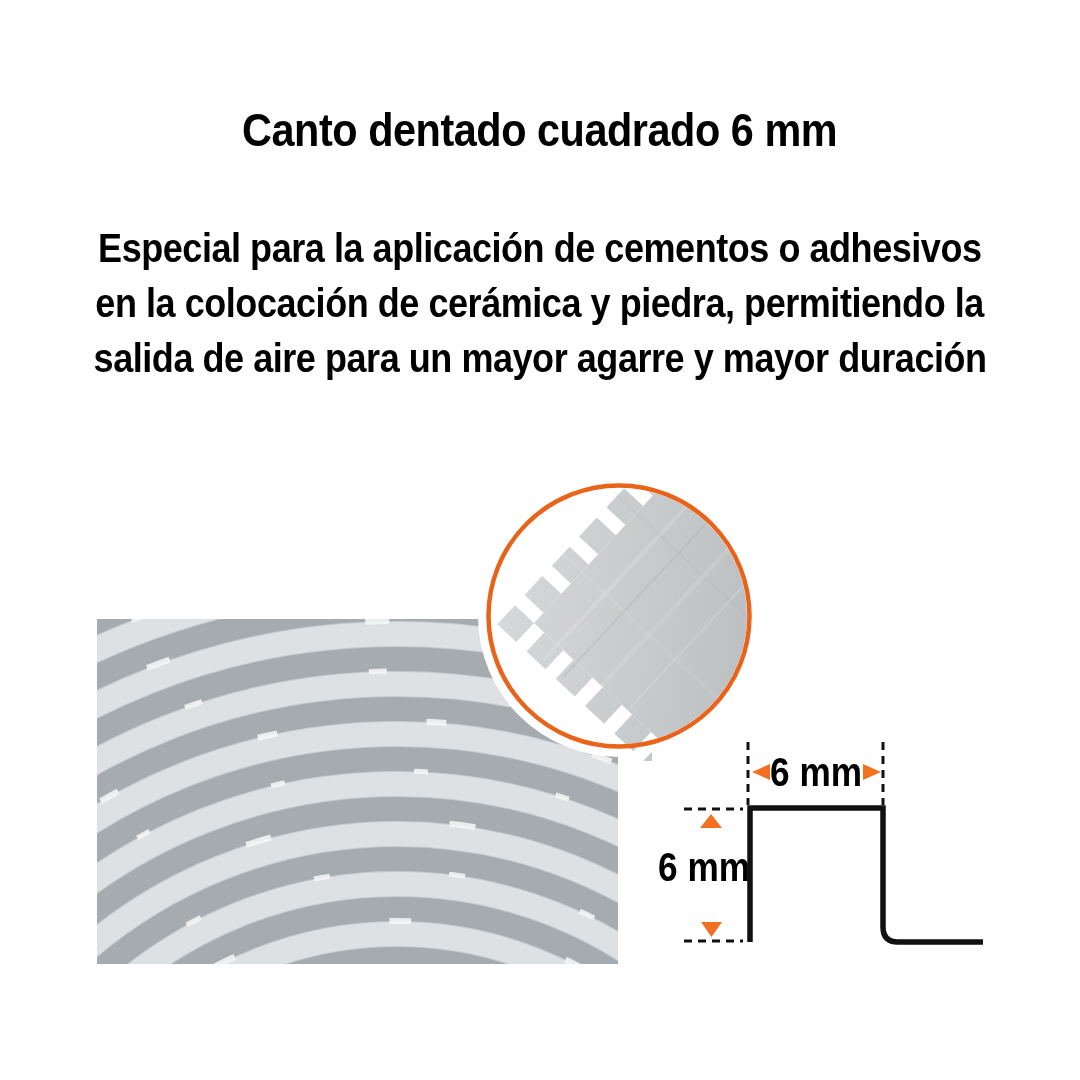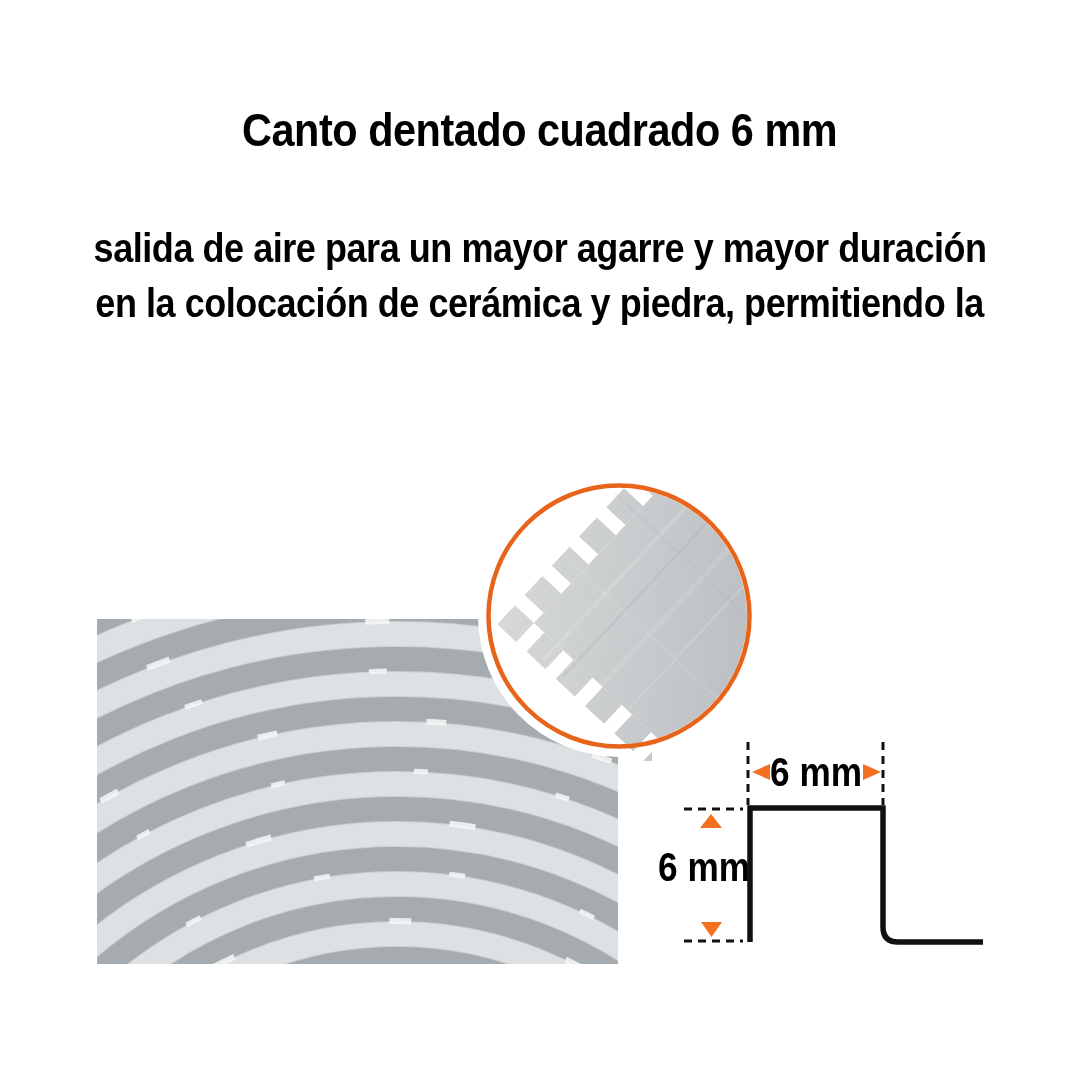--- a/index.html
+++ b/index.html
@@ -26,22 +26,23 @@
   svg{display:block;}
 </style>
 </head>
 <body>
 
 <div class="canvas">
 
   <h1 class="title"><span class="condense">Canto dentado cuadrado 6 mm</span></h1>
 
   <div class="desc">
+    <div><span class="condense">Especial para la aplicación de cementos o adhesivos</span></div>
+    <div><span class="condense">en la colocación de cerámica y piedra, permitiendo la</span></div>
     <div><span class="condense">salida de aire para un mayor agarre y mayor duración</span></div>
-    <div><span class="condense">en la colocación de cerámica y piedra, permitiendo la</span></div>
   </div>
 
   <div class="photo">
     <svg width="521" height="345" viewBox="0 0 521 345">
       <rect x="0" y="0" width="521" height="345" fill="#c9cdcf"></rect>
       <g>
 
         <circle cx="300" cy="690" r="350" fill="none" stroke="#a5abaf" stroke-width="24"></circle>
         <circle cx="300" cy="690" r="375" fill="none" stroke="#dde1e3" stroke-width="24"></circle>
         <circle cx="300" cy="690" r="400" fill="none" stroke="#a5abaf" stroke-width="24"></circle>

